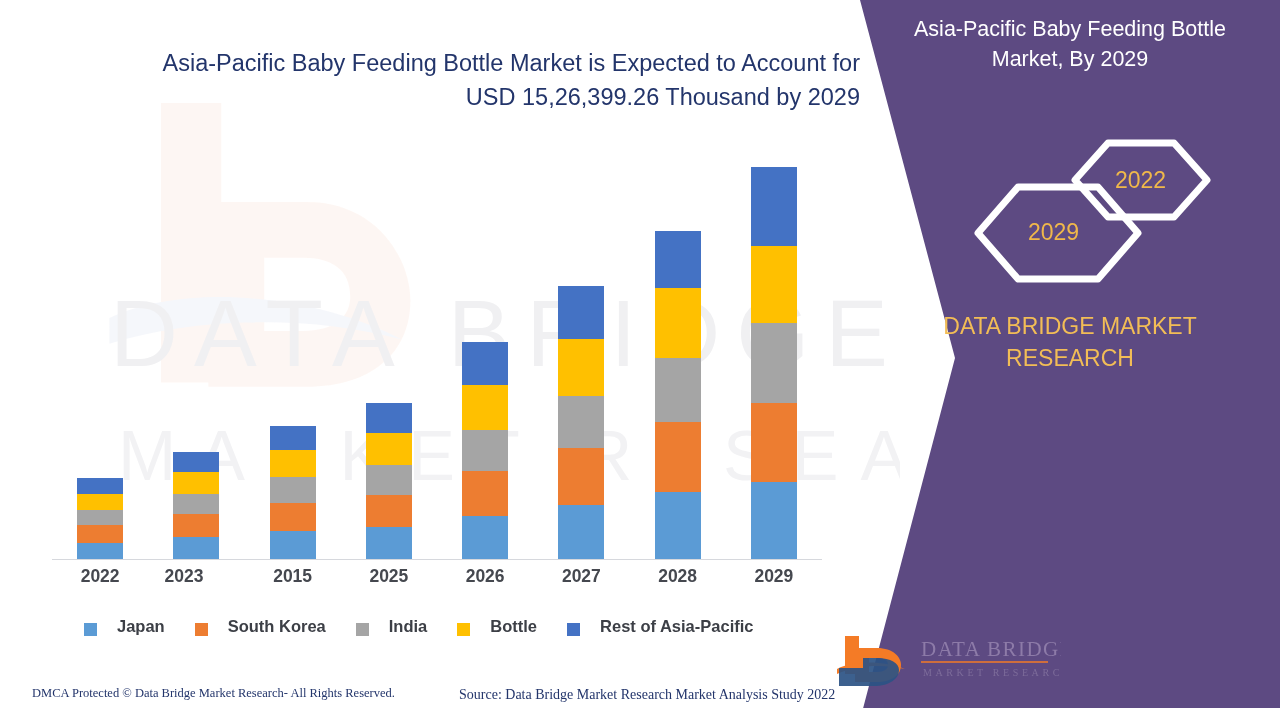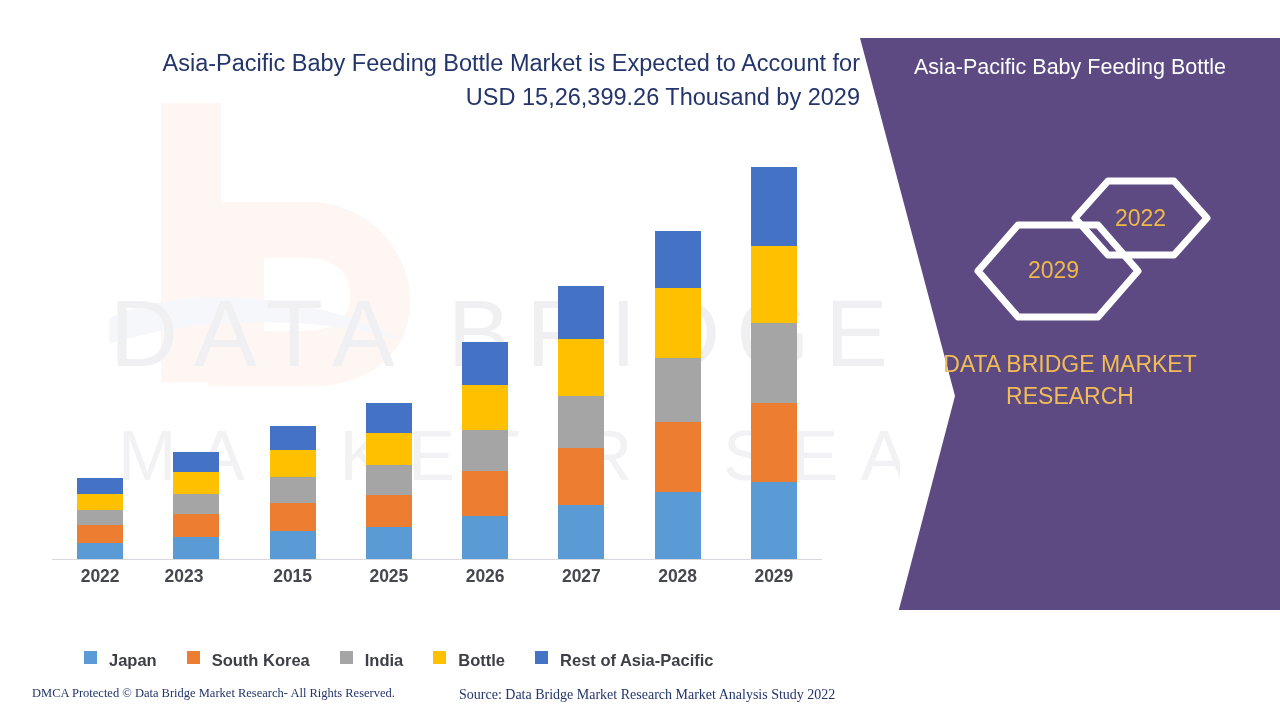--- a/index.html
+++ b/index.html
@@ -114,23 +114,22 @@
   .legend {
     position: absolute;
     left: 84px;
     top: 617px;
     display: flex;
     align-items: center;
     gap: 30px;
   }
   .legend-item {
     display: flex;
-    align-items: flex-start;
-    gap: 12px;
-    margin-top: 34px;
+    align-items: flex-end;
+    gap: 20px;
   }
   .legend-swatch {
     width: 13px;
     height: 13px;
   }
   .legend-label {
     font-size: 16.5px;
     font-weight: bold;
     color: #3c3f46;
     white-space: nowrap;
@@ -154,23 +153,22 @@
     font-size: 14px;
     color: #23356b;
     white-space: nowrap;
   }
 
   
   .panel {
     position: absolute;
     right: 0; top: 0;
     width: 460px;
-    height: 572px;
+    height: 708px;
     overflow: hidden;
-    margin-top: 38px;
   }
   .panel-shape {
     position: absolute;
     left: 0; top: 0;
     width: 460px;
     height: 720px;
   }
   .panel-title {
     position: absolute;
     left: 60px;
@@ -330,20 +328,21 @@
   <div class="footer-left">DMCA Protected © Data Bridge Market Research- All Rights Reserved.</div>
   <div class="footer-right">Source: Data Bridge Market Research Market Analysis Study 2022</div>
 
   <div class="panel">
     <svg class="panel-shape" viewBox="0 0 460 720" preserveAspectRatio="none">
       <polygon points="40,0 460,0 460,720 40,720 135,358" fill="#5d4a82"></polygon>
     </svg>
 
     <div class="panel-title">
       <span>Asia-Pacific Baby Feeding Bottle</span><br>
+      <span>Market, By 2029</span>
     </div>
 
     <div class="hexes">
       <svg width="460" height="170" viewBox="0 0 460 170">
         <polygon points="255,45 288,8 354,8 387,45 354,82 288,82" fill="none" stroke="#ffffff" stroke-width="7" stroke-linejoin="round"></polygon>
         <polygon points="158,98 198,52 278,52 318,98 278,144 198,144" fill="none" stroke="#ffffff" stroke-width="7" stroke-linejoin="round"></polygon>
       </svg>
       <div class="hex-label" style="left:295px; top:32px;">2022</div>
       <div class="hex-label" style="left:208px; top:84px;">2029</div>
     </div>

